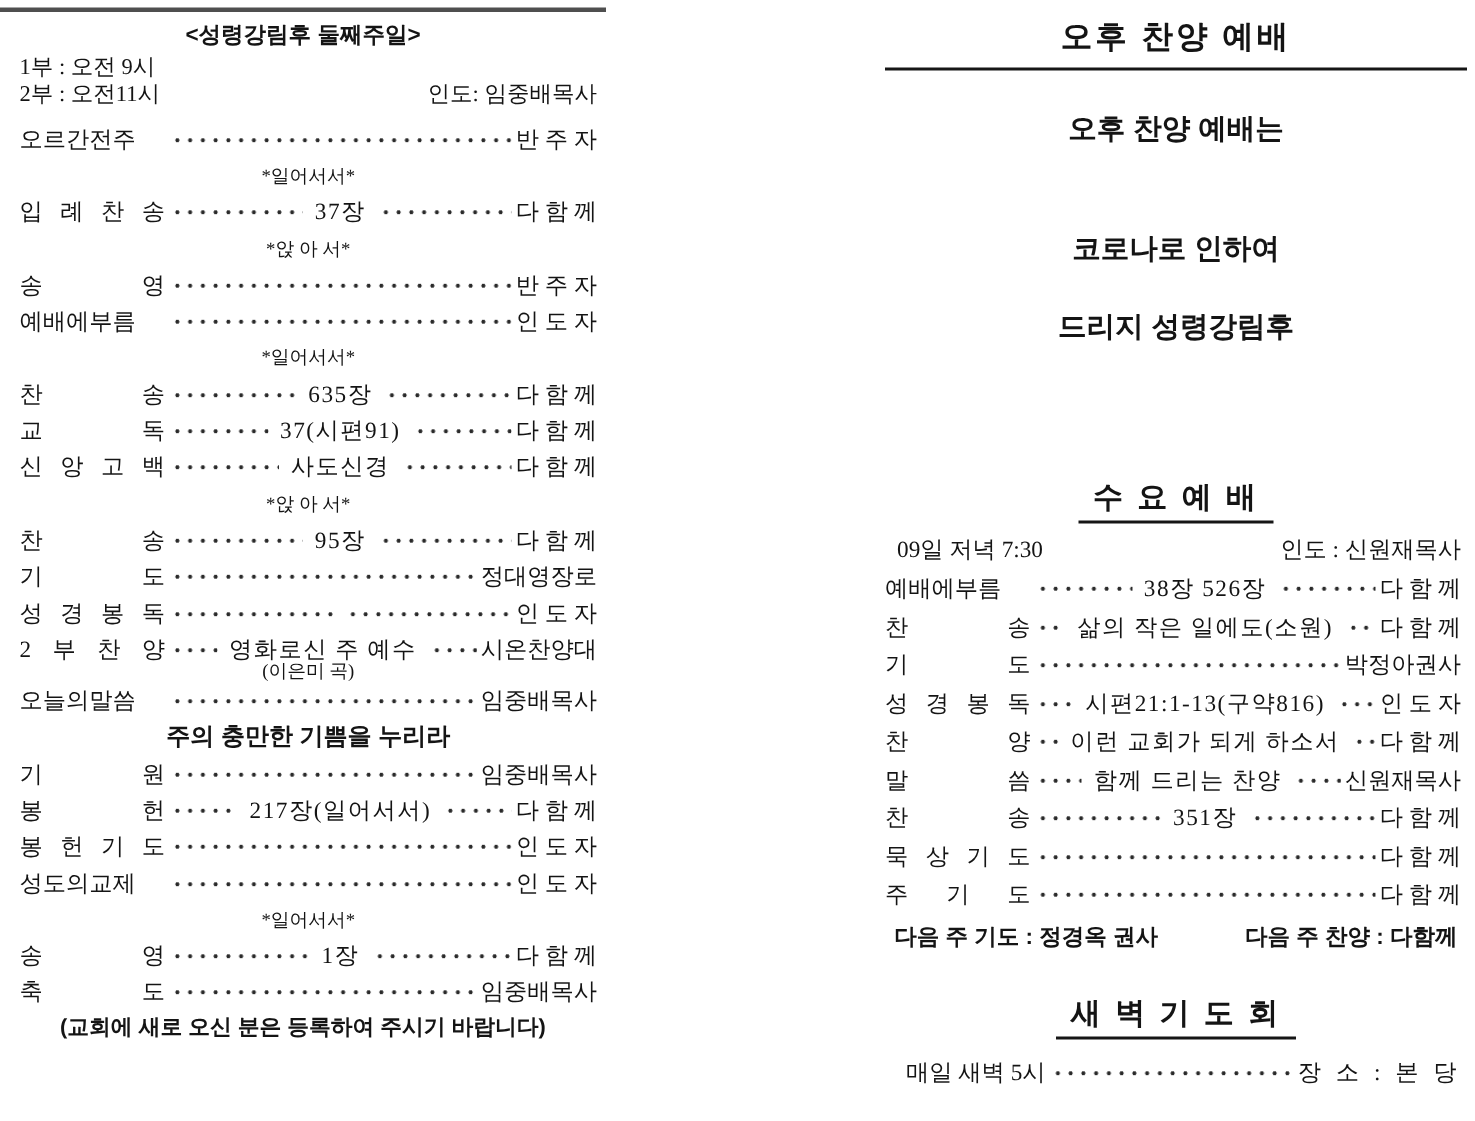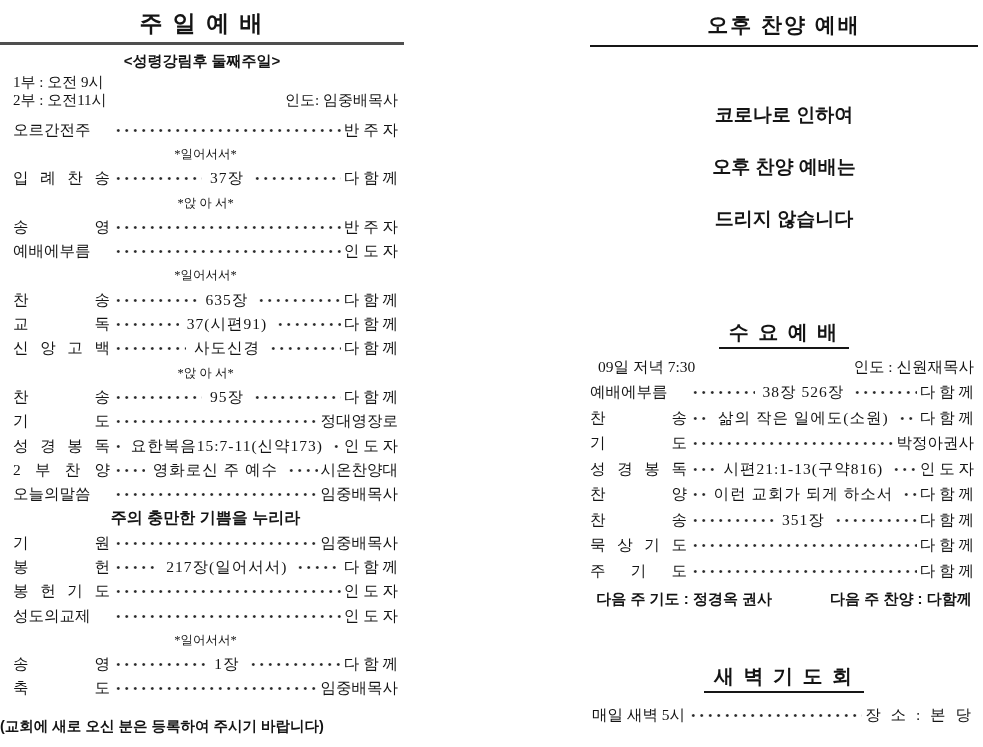--- a/index.html
+++ b/index.html
@@ -60,21 +60,21 @@
   .posture-note {
     display:flex; align-items:center; justify-content:center;
     font-size:12.5px; white-space:pre;
   }
   .sermon-title {
     display:flex; align-items:center; justify-content:center;
     font-family:"Liberation Sans", sans-serif; font-weight:700; font-size:16px;
   }
   .subnote { height:14px; margin-top:-4px; text-align:center; font-size:12.5px; line-height:12px; }
   .lp-footer {
-    margin-top:14px; text-align:left; font-family:"Liberation Sans", sans-serif;
+    margin-top:0; text-align:center; font-family:"Liberation Sans", sans-serif;
     font-weight:700; font-size:14.5px; line-height:22px;
   }
 
   
   .rp-afternoon { position:absolute; top:0; left:0; right:0; }
   .corona-line {
     text-align:center; font-family:"Liberation Sans", sans-serif;
     font-weight:700; font-size:19px; line-height:24px;
   }
   .corona-line.c1 { margin-top:56px; }
@@ -86,29 +86,28 @@
     display:flex; justify-content:space-between; margin-top:8px;
     padding:0 4px 0 8px; font-size:15.5px; line-height:20px;
   }
   .next-week {
     margin-top:5px; display:flex; justify-content:center; gap:58px;
     font-family:"Liberation Sans", sans-serif; font-weight:700; font-size:15px; line-height:20px;
     white-space:pre;
   }
 
   .rp-dawn { position:absolute; top:664px; left:0; right:0; }
-  .dawn-row { margin-top:10px; height:24px; padding:0 4px 0 2px; }
+  .dawn-row { margin-top:10px; height:24px; padding:0 4px 0 2px;margin-left:12px; }
   .dawn-row .lbl-free { flex:none; white-space:pre; }
   .dawn-row .rgt { letter-spacing:3px; }
 </style>
 </head>
 <body>
 
 <div class="col col-left">
-  <div class="big-title lp-title">주 일 예 배</div>
   <div class="lp-rule"></div>
   <div class="lp-subtitle">&lt;성령강림후 둘째주일&gt;</div>
   <div class="lp-times">
     <div class="t1">1부 : 오전 9시</div>
     <div class="t2">
       <span>2부 : 오전11시</span>
       <span>인도: 임중배목사</span>
     </div>
   </div>
   <div class="items lp-items" id="left-items">
@@ -167,31 +166,31 @@
         <span class="rgt">다 함 께</span>
       </div>
       <div class="row">
         <span class="lbl">기 도</span>
         <span class="leader"></span>
         <span class="rgt">정대영장로</span>
       </div>
       <div class="row">
         <span class="lbl">성 경 봉 독</span>
         <span class="leader"></span>
-        <span class="ctr">요한복음15:7-11(신약173)</span>
         <span class="leader"></span>
         <span class="rgt">인 도 자</span>
       </div>
       <div class="row">
         <span class="lbl">2 부 찬 양</span>
         <span class="leader"></span>
         <span class="ctr">영화로신 주 예수</span>
         <span class="leader"></span>
         <span class="rgt">시온찬양대</span>
       </div>
+      <div class="subnote">(이은미 곡)</div>
       <div class="row">
         <span class="lbl">오늘의말씀</span>
         <span class="leader"></span>
         <span class="rgt">임중배목사</span>
       </div>
       <div class="sermon-title">주의 충만한 기쁨을 누리라</div>
       <div class="row">
         <span class="lbl">기 원</span>
         <span class="leader"></span>
         <span class="rgt">임중배목사</span>
@@ -228,23 +227,23 @@
       </div>
     </div>
   <div class="lp-footer">(교회에 새로 오신 분은 등록하여 주시기 바랍니다)</div>
 </div>
 
 <div class="col col-right">
 
   <div class="rp-afternoon">
     <div class="big-title rp-title">오후 찬양 예배</div>
     <div class="rp-rule"></div>
+    <div class="corona-line c2">오후 찬양 예배는</div>
     <div class="corona-line c1">코로나로 인하여</div>
-    <div class="corona-line c2">오후 찬양 예배는</div>
-    <div class="corona-line c3">드리지 않습니다</div>
+    <div class="corona-line c3">드리지 성령강림후</div>
   </div>
 
   <div class="rp-wednesday">
     <div class="sec-title-wrap">
       <span class="sec-title">수 요 예 배</span>
     </div>
     <div class="wed-header">
       <span>09일 저녁 7:30</span>
       <span>인도 : 신원재목사</span>
     </div>
@@ -274,20 +273,27 @@
           <span class="ctr">시편21:1-13(구약816)</span>
           <span class="leader"></span>
           <span class="rgt">인 도 자</span>
         </div>
         <div class="row">
           <span class="lbl">찬 양</span>
           <span class="leader"></span>
           <span class="ctr">이런 교회가 되게 하소서</span>
           <span class="leader"></span>
           <span class="rgt">다 함 께</span>
+        </div>
+        <div class="row">
+          <span class="lbl">말 씀</span>
+          <span class="leader"></span>
+          <span class="ctr">함께 드리는 찬양</span>
+          <span class="leader"></span>
+          <span class="rgt">신원재목사</span>
         </div>
         <div class="row">
           <span class="lbl">찬 송</span>
           <span class="leader"></span>
           <span class="ctr">351장</span>
           <span class="leader"></span>
           <span class="rgt">다 함 께</span>
         </div>
         <div class="row">
           <span class="lbl">묵 상 기 도</span>

